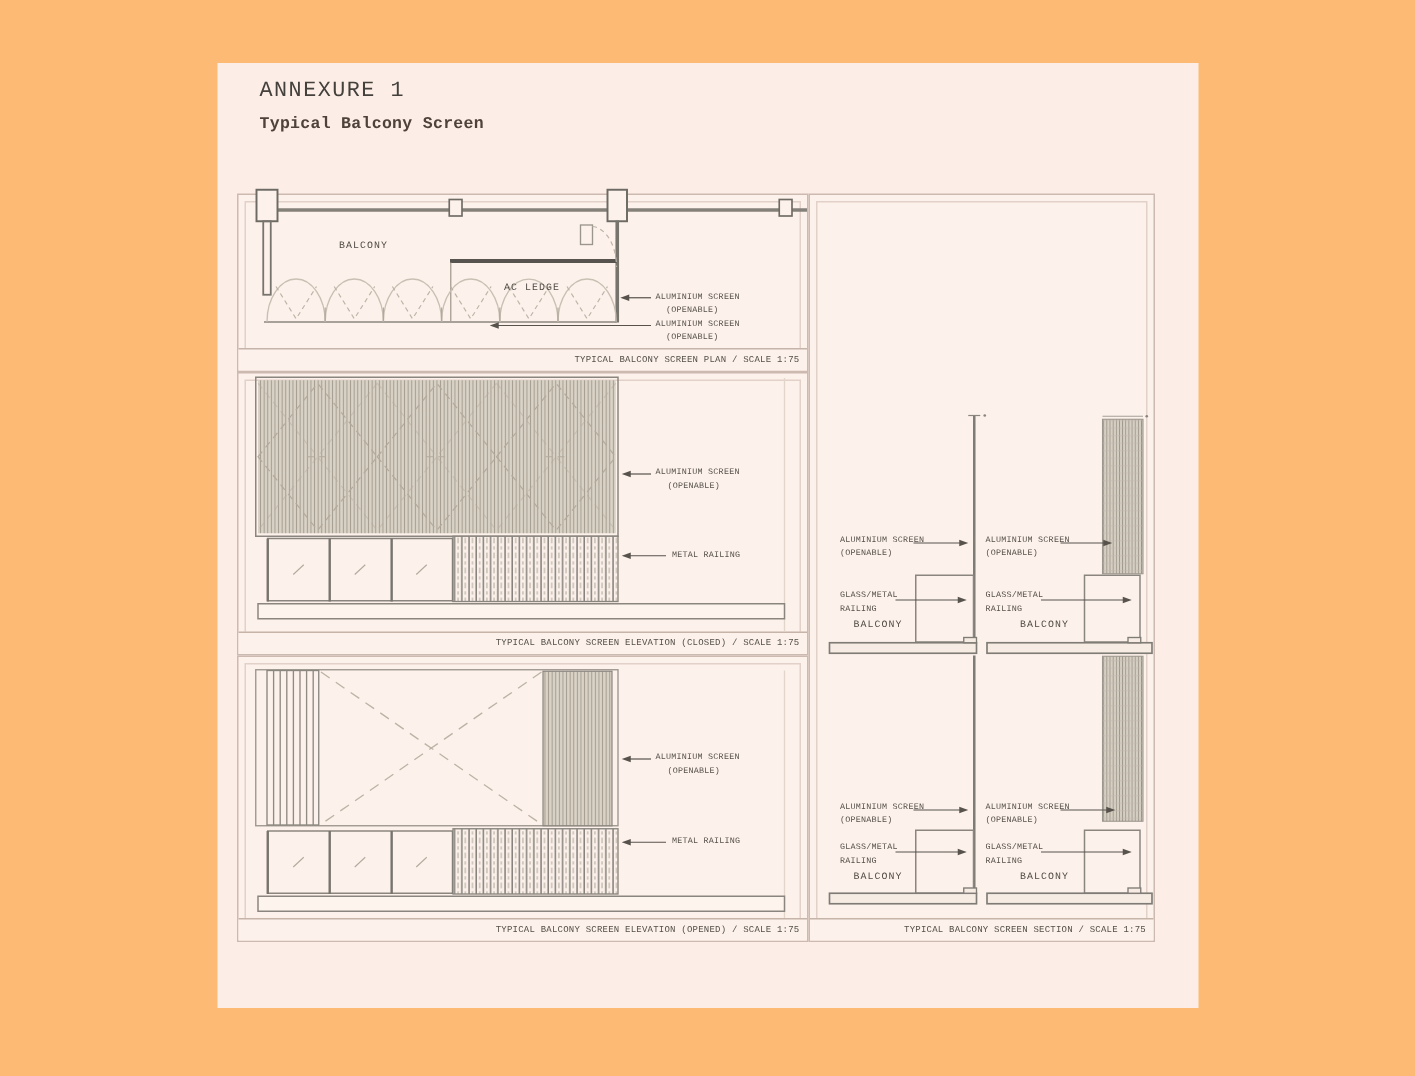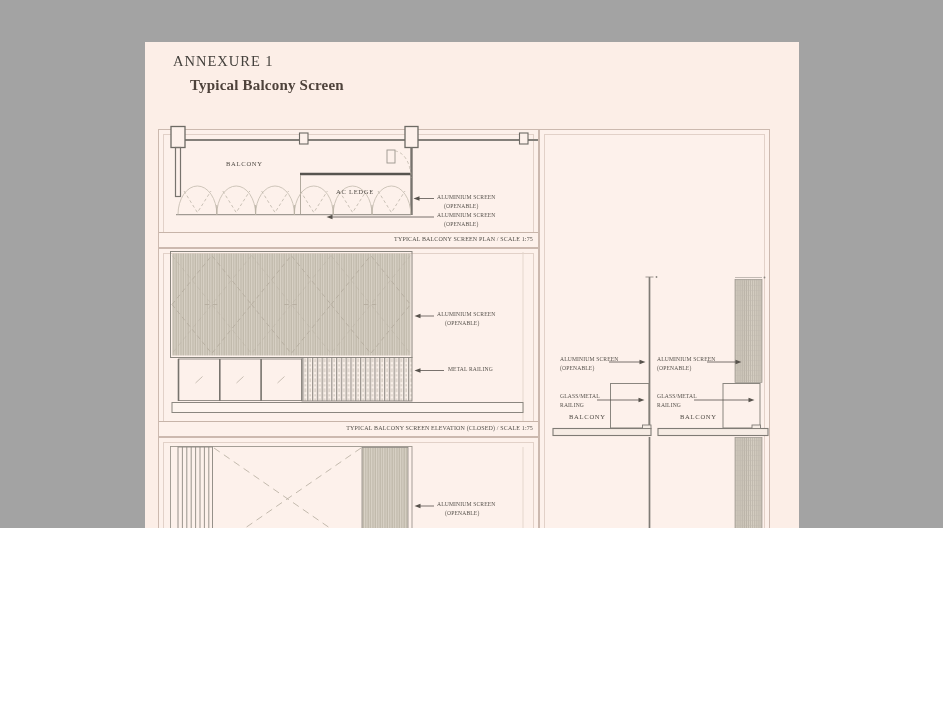--- a/index.html
+++ b/index.html
@@ -1,28 +1,28 @@
 <!DOCTYPE html>
 <html><head>
 <meta charset="utf-8">
 <style>
   html,body{margin:0;padding:0;background:#ffffff;}
-  #app{position:relative;width:943px;height:528px;background:#a3a3a3;overflow:hidden;
-       font-family:Liberation Serif, serif;}
+  #app{position:relative;width:943px;height:717px;background:#fdba74;overflow:hidden;
+       font-family:Liberation Mono, monospace;}
   #sheet{position:absolute;left:145px;top:42px;width:654px;height:630px;background:#fceee7;z-index:0;}
   .panel{position:absolute;border:1px solid rgba(155,130,115,.5);background:#fdf1eb;z-index:1;box-sizing:border-box;}
   .panel .inner{position:absolute;left:4px;top:4px;right:4px;bottom:4px;border:1px solid rgba(175,150,135,.35);}
   .capstrip{position:absolute;left:0;right:0;bottom:0;height:14px;border-top:1px solid rgba(155,130,115,.55);
             line-height:13px;text-align:right;padding-right:5px;font-size:6px;color:#54504a;
             letter-spacing:.15px;white-space:nowrap;background:#fdf1eb;}
   #linework{position:absolute;left:0;top:0;z-index:2;pointer-events:none;}
   .lbl{position:absolute;z-index:3;font-size:5.6px;line-height:1.05;color:#57524c;letter-spacing:.15px;white-space:nowrap;}
   .lbl-room{font-size:6.6px;letter-spacing:.7px;color:#514c46;}
   .title{position:absolute;left:173px;top:53px;z-index:3;font-size:14.5px;letter-spacing:1px;color:#44403c;}
-  .subtitle{position:absolute;left:190px;top:77px;z-index:3;font-size:15px;font-weight:bold;letter-spacing:.2px;color:#4e423b;}
+  .subtitle{position:absolute;left:173px;top:77px;z-index:3;font-size:11px;font-weight:bold;letter-spacing:.2px;color:#4e423b;}
 </style>
 </head>
 <body>
 
 <div id="app">
 
   <div id="sheet"></div>
 
   <div class="title">ANNEXURE 1</div>
   <div class="subtitle">Typical Balcony Screen</div>

